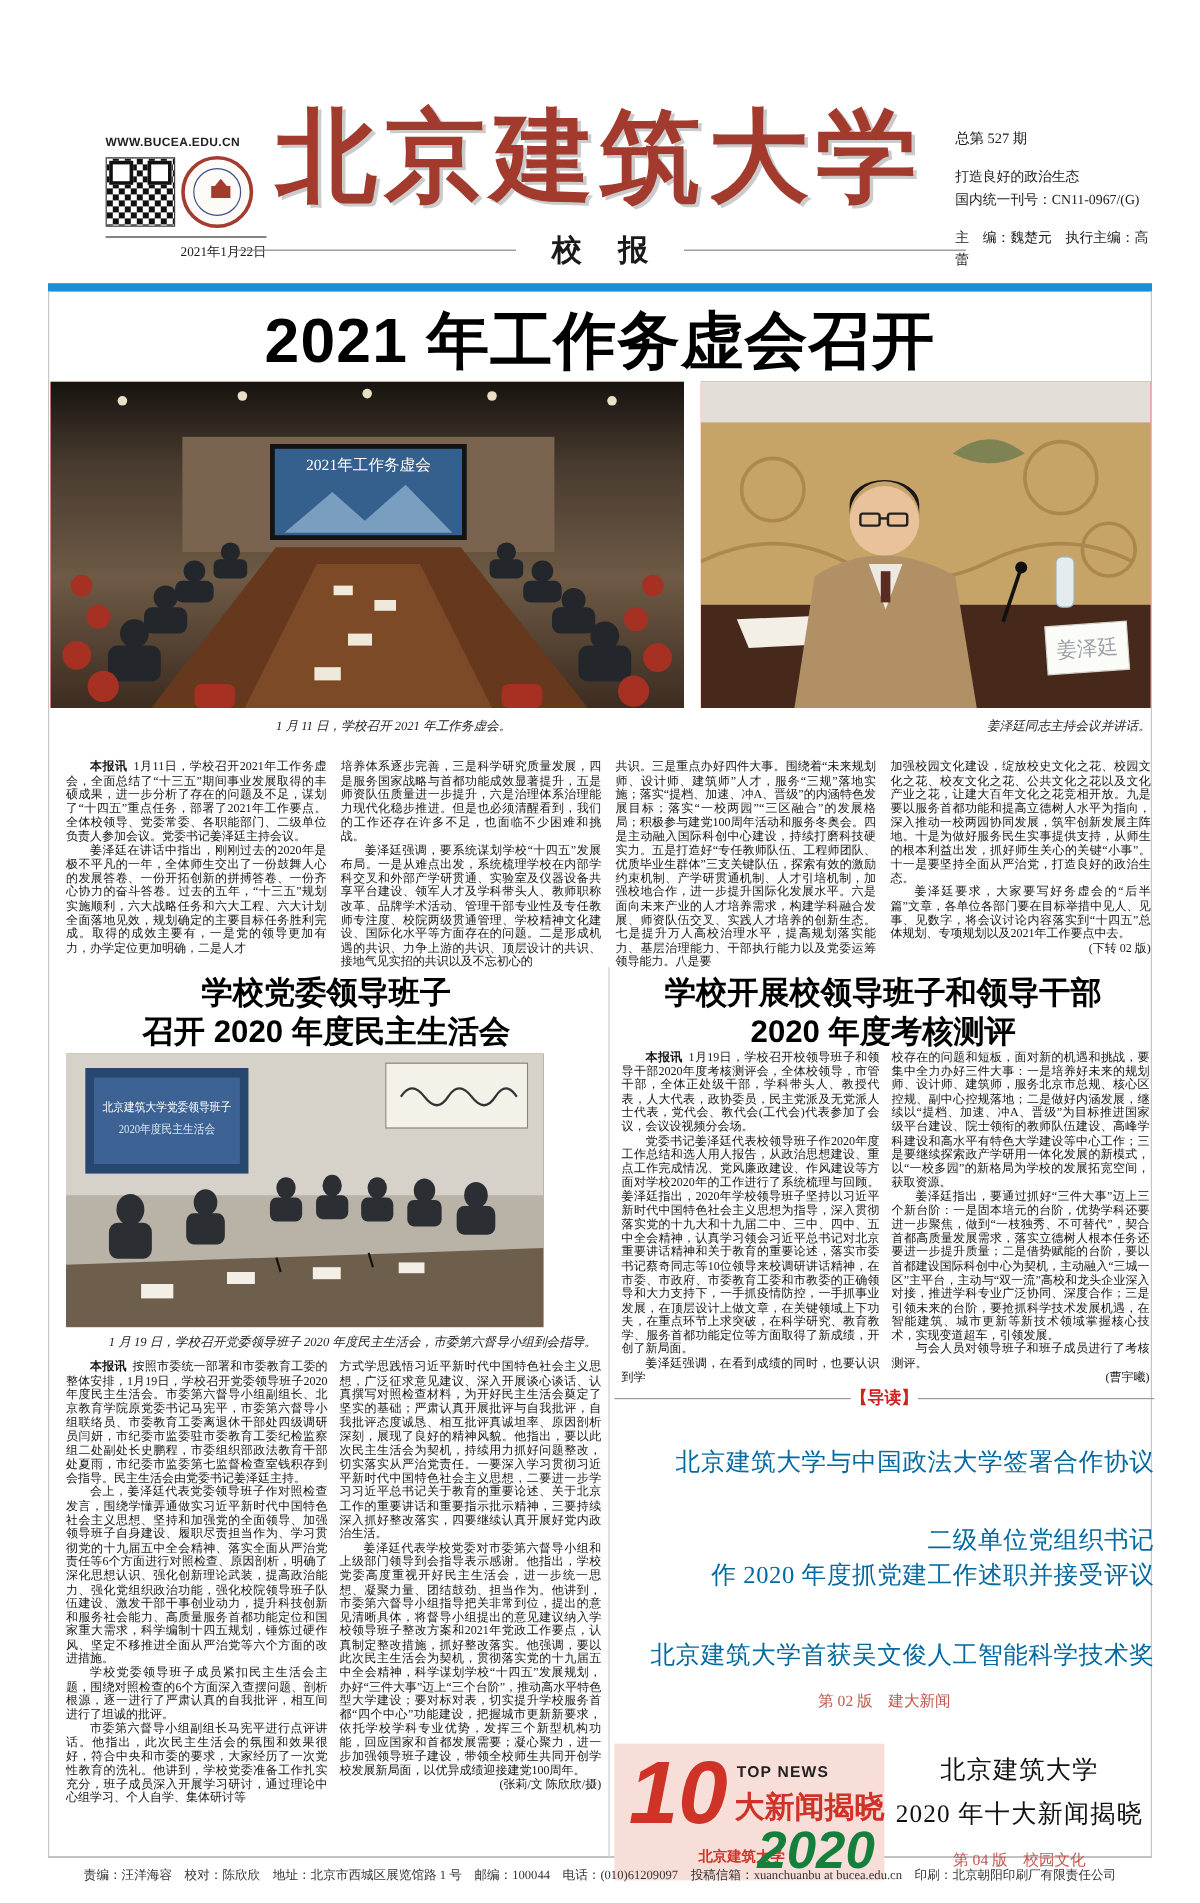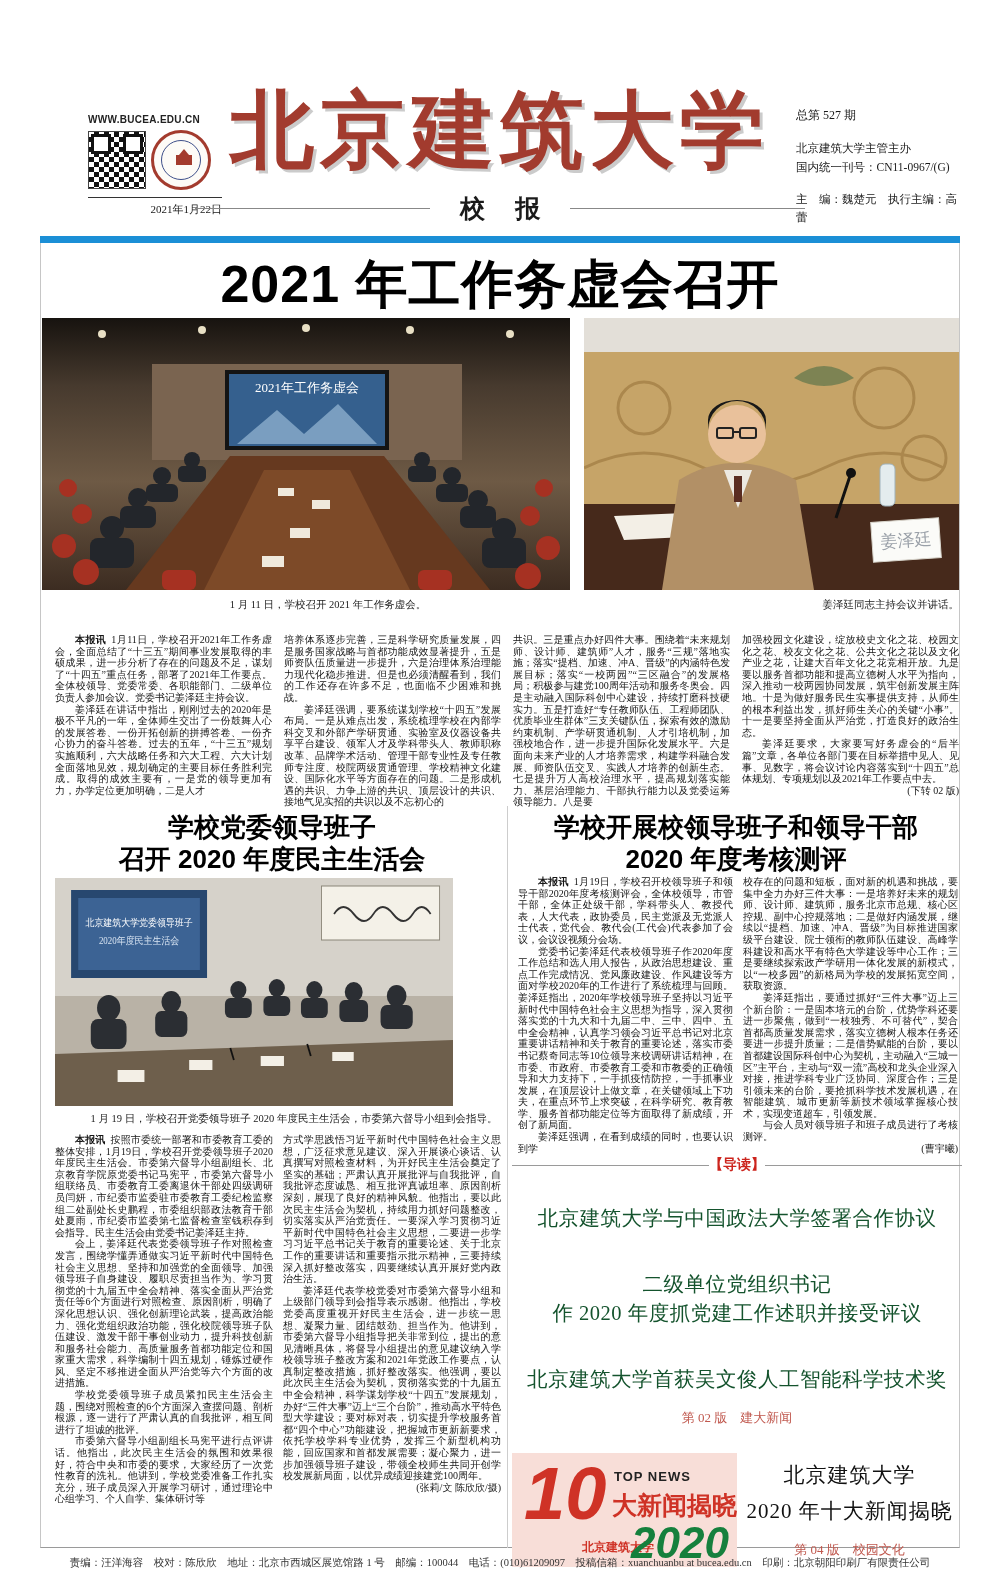--- a/index.html
+++ b/index.html
@@ -57,21 +57,21 @@
     position:absolute; left:40px; top:250px; width:920px;
     text-align:center; font-family:"Liberation Sans","DejaVu Sans",sans-serif;
     font-weight:900; font-size:52px; letter-spacing:1px; color:#000;
   }
   
   .photo { position:absolute; overflow:hidden; background:#ef4444; }
   .photo svg { display:block; width:100%; height:100%; }
   .photo1 { left:42px; top:318px; width:528px; height:272px; }
   .photo2 { left:584px; top:318px; width:375px; height:272px; }
   .photo3 { left:55px; top:878px; width:398px; height:228px; }
-  .caption { position:absolute; font-size:10.5px; color:#222;padding-left:44px; }
+  .caption { position:absolute; font-style:italic; font-size:10.5px; color:#222;padding-left:44px; }
   .cap1 { left:42px; top:598px; width:528px; text-align:center; }
   .cap2 { left:584px; top:598px; width:375px; text-align:right; }
   .cap3 { left:42px; top:1112px; width:460px; text-align:center; }
   
   .body-text p { text-align:justify; font-size:10px; line-height:1.16; color:#151515; }
   .ind { text-indent:2em; }
   .lead { font-family:"Liberation Sans",sans-serif; font-weight:bold; margin-right:5px; }
   .turn, .byline { text-align:right !important; }
   .a1body { position:absolute; left:55px; top:634px; width:904px; display:flex; gap:12px; }
   .a1body .col { flex:1 1 0; }
@@ -79,21 +79,21 @@
   .a2head { left:42px; top:812px; width:460px; }
   .a3head { left:510px; top:812px; width:452px; }
   .a2body { position:absolute; left:55px; top:1134px; width:446px; display:flex; gap:10px; }
   .a3body { position:absolute; left:518px; top:876px; width:440px; display:flex; gap:10px; }
   .a2body .col, .a3body .col { flex:1 1 0; }
   
   .guide { position:absolute; left:512px; top:1156px; width:450px; }
   .guide-rule { display:flex; align-items:center; }
   .guide-rule .gl { flex:1; border-top:1px solid #9a9a9a; }
   .guide-label { color:#cc241d; font-size:14px; font-weight:bold; }
-  .g-item { text-align:center; font-size:20.5px; color:#14532d; letter-spacing:.5px; }
+  .g-item { text-align:right; font-size:20.5px; color:#0369a1; letter-spacing:.5px; }
   .g1 { margin-top:30px; }
   .g2 { margin-top:38px; line-height:1.4; }
   .g3 { margin-top:38px; }
   .g-ref { text-align:center; font-size:13px; color:#c0584e; margin-top:16px; }
   .news10 { display:flex; margin-top:26px; align-items:center; }
   .ten-graphic { position:relative; width:225px; height:114px; background:#f8ded8; flex:0 0 auto; }
   .ten-10 { position:absolute; left:12px; top:4px; font-family:"Liberation Sans",sans-serif; font-weight:900; font-style:italic; font-size:74px; color:#cf3226; line-height:1; }
   .ten-top { position:absolute; left:102px; top:16px; font-family:"Liberation Sans",sans-serif; font-weight:bold; font-size:13px; letter-spacing:1px; color:#222; }
   .ten-reveal { position:absolute; left:100px; top:36px; font-family:"Liberation Sans",sans-serif; font-weight:bold; font-size:25px; color:#cf3226; }
   .ten-school { position:absolute; left:70px; top:86px; font-size:12px; color:#cf3226; font-weight:bold; }
@@ -121,21 +121,21 @@
     </div>
     <div class="mh-date">2021年1月22日</div>
   </div>
 
   <div class="mh-center">
     <div class="mh-title">北京建筑大学</div>
   </div>
 
   <div class="mh-right">
     <div class="mh-issue">总第 527 期</div>
-    <div>北京建筑大学主管主办</div>
+    <div>打造良好的政治生态</div>
     <div>国内统一刊号：CN11-0967/(G)</div>
     <div class="mh-editors">主　编：魏楚元　执行主编：高蕾</div>
   </div>
 
   <div class="paper-name-row">
     <div class="pn-line"></div>
     <div class="paper-name">校 报</div>
     <div class="pn-line"></div>
   </div>
 

